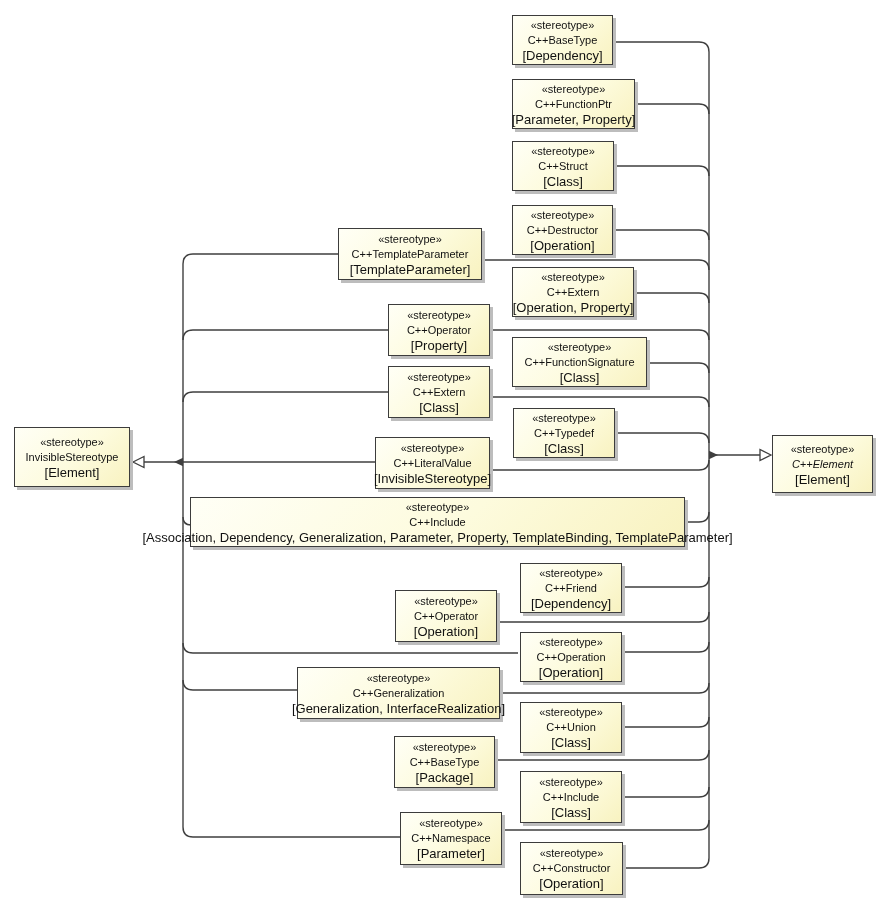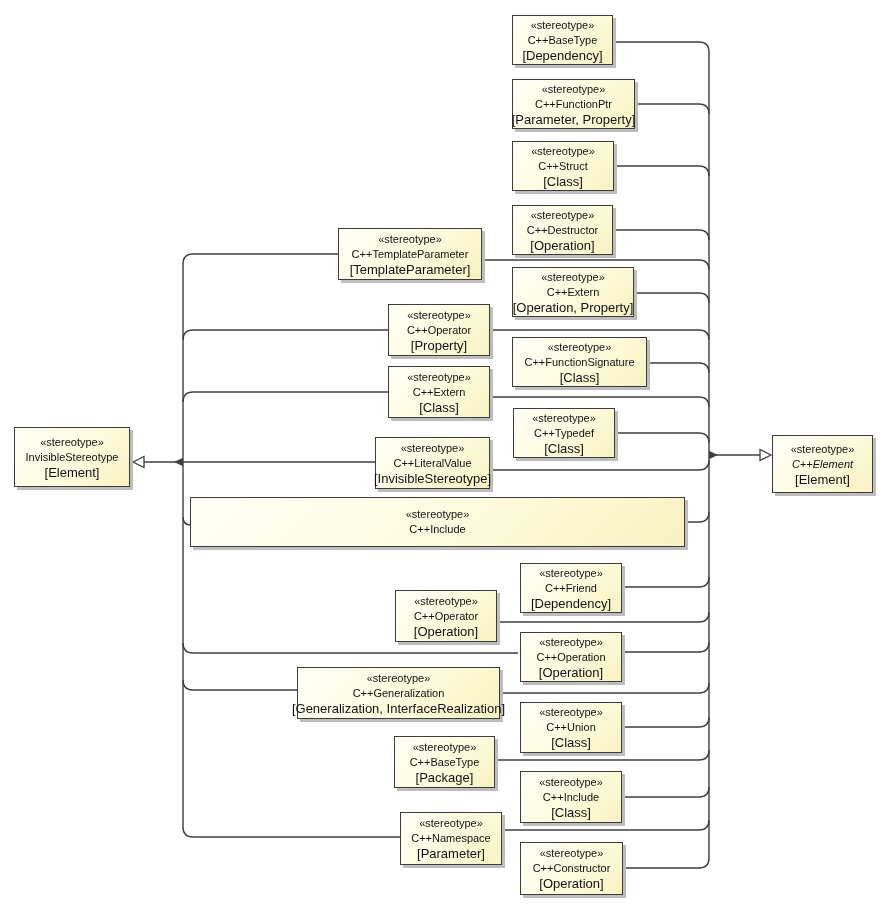--- a/index.html
+++ b/index.html
@@ -174,20 +174,21 @@
 
   <div class="node" style="left:375px;top:437px;width:115px;height:52px;">
     <div class="st">«stereotype»</div>
     <div class="nm">C++LiteralValue</div>
     <div class="mc">[InvisibleStereotype]</div>
   </div>
 
   <div class="node" style="left:190px;top:497px;width:495px;height:50px;">
     <div class="st">«stereotype»</div>
     <div class="nm">C++Include</div>
+    <div class="mc">[Association, Dependency, Generalization, Parameter, Property, TemplateBinding, TemplateParameter]</div>
   </div>
 
   <div class="node" style="left:395px;top:590px;width:102px;height:52px;">
     <div class="st">«stereotype»</div>
     <div class="nm">C++Operator</div>
     <div class="mc">[Operation]</div>
   </div>
 
   <div class="node" style="left:297px;top:667px;width:203px;height:52px;">
     <div class="st">«stereotype»</div>

